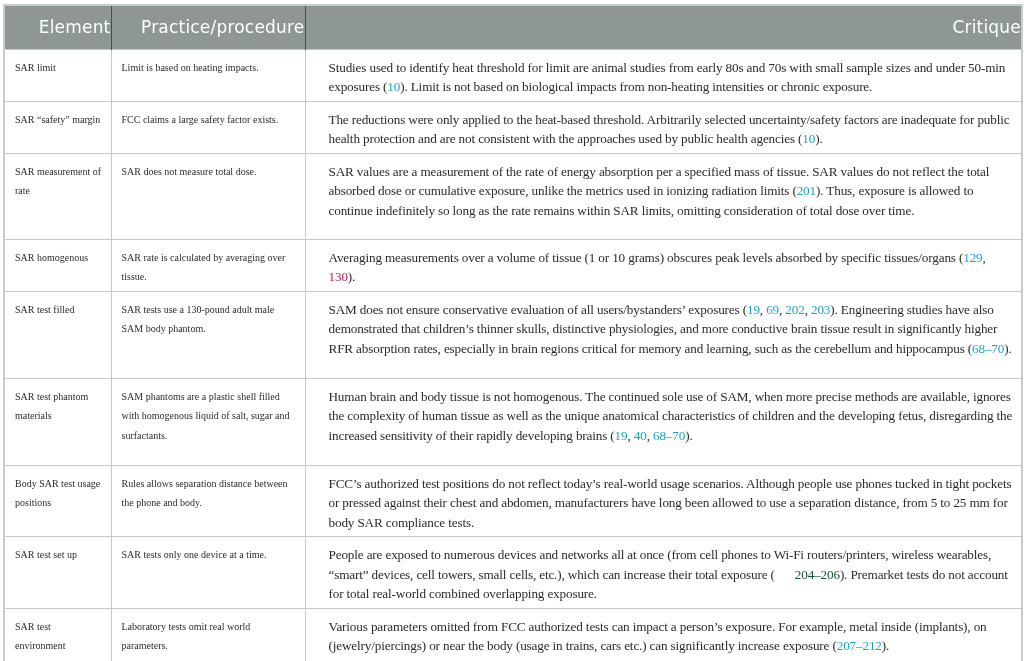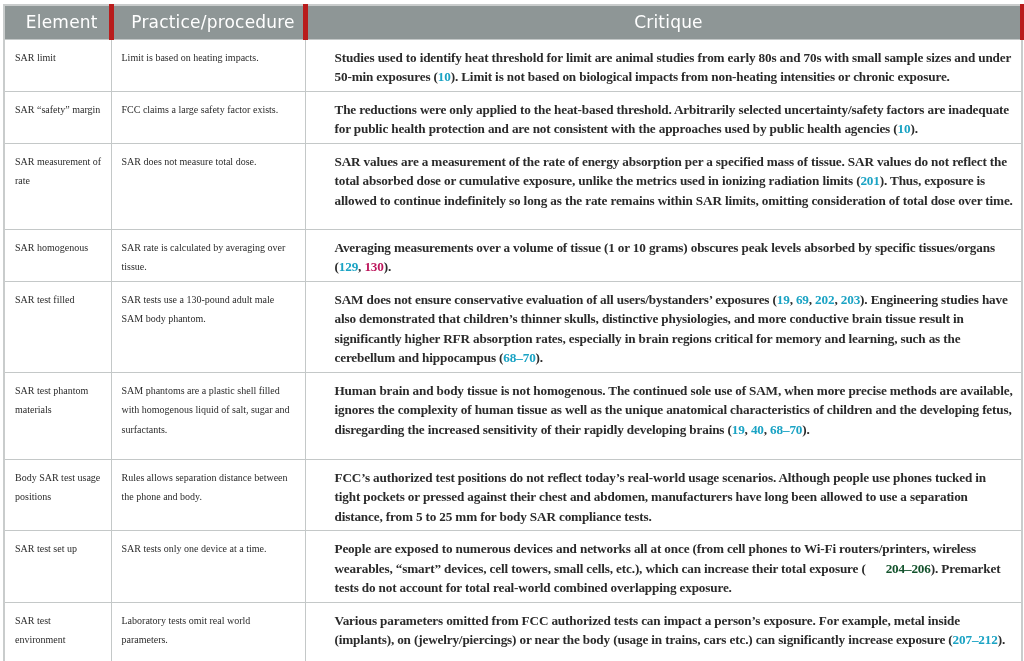--- a/index.html
+++ b/index.html
@@ -6,33 +6,33 @@
   body { width:1024px; height:661px; overflow:hidden; position:relative; }
   .tbl {
     position:absolute; left:3px; top:4px; width:1018px;
     border-collapse:collapse; table-layout:fixed;
     border:2px solid #c9cccc;
   }
   .tbl col.c1 { width:107px; }
   .tbl col.c2 { width:194px; }
   .tbl col.c3 { width:717px; }
   .tbl th {
-    background:#8e9696; color:#ffffff; text-align:center;
+    background:#8e9696; color:#ffffff; text-align:right;
     font-family:"DejaVu Sans", sans-serif; font-weight:normal;
-    font-size:17px; height:34px; padding:0 0 0 10px;
-    border-right:5px solid #b91c1c; box-sizing:border-box;
+    font-size:17px; height:44px; padding:0 0 0 10px;
+    border-right:1px solid #b91c1c; box-sizing:border-box;
     letter-spacing:0.2px;
   }
   .tbl td {
     vertical-align:top; font-family:"Liberation Serif", serif;
     font-size:10px; line-height:19.5px; color:#2b2b2b;
     padding:8px 8px 4px 10px; border:1px solid #c4c8c8;
     box-sizing:border-box;
   }
-  .tbl td.crit { font-size:13.2px; letter-spacing:-0.15px; padding-left:29px;font-weight:bold; }
+  .tbl td.crit { font-size:13.2px; letter-spacing:-0.15px; padding-left:23px; }
   .ref { color:#1aa3c4; }
 </style>
 </head>
 <body>
 
 <table class="tbl">
   <colgroup>
       <col class="c1">
       <col class="c2">
       <col class="c3">

